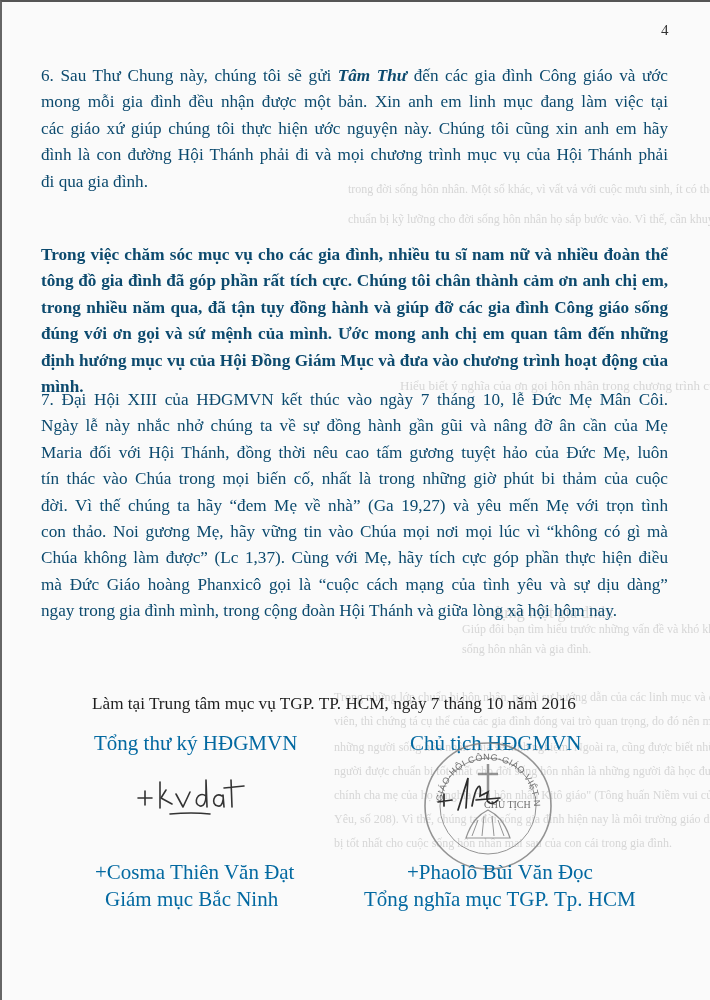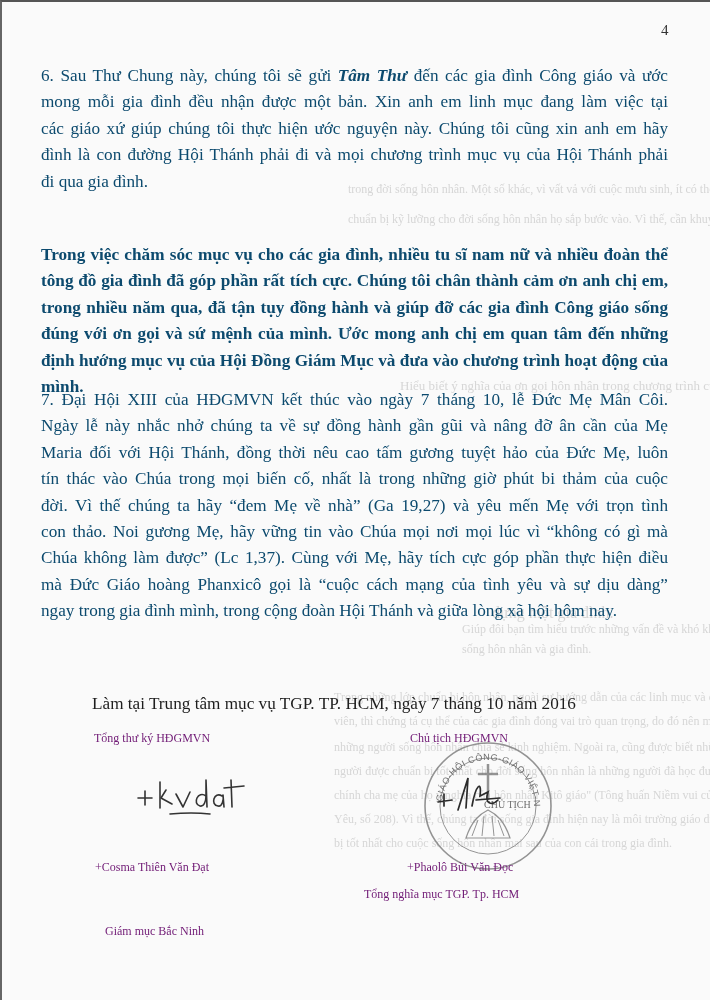--- a/index.html
+++ b/index.html
@@ -28,21 +28,21 @@
     position: absolute; left: 39px; width: 627px;
     font-size: 17.2px; line-height: 26.4px; text-align: justify;
     color: #0c4a6e;
   }
   .para .line { display: block; text-align: justify; text-align-last: justify; white-space: nowrap; }
   .para .line.last { text-align-last: left; }
   .bi { font-weight: bold; font-style: italic; }
   .dateline {
     position: absolute; top: 692px; left: 90px; font-size: 17.2px; color: #1e1e1e; white-space: nowrap;
   }
-  .sig-block { position: absolute; font-size: 12px; color: #701a75; white-space: nowrap; text-align: center; }
+  .sig-block { position: absolute; font-size: 21px; color: #0369a1; white-space: nowrap; text-align: center; }
   .stamp { position: absolute; left: 420px; top: 738px; width: 132px; height: 132px; }
   .handsig { position: absolute; left: 130px; top: 772px; width: 120px; height: 50px; }
 </style>
 </head>
 <body>
 
 <div class="page">
 
   <div class="bleed" style="top:376px;left:398px;font-size:13px;">Hiểu biết ý nghĩa của ơn gọi hôn nhân trong chương trình của Thiên Chúa và</div>
   <div class="bleed" style="top:180px;left:346px;font-size:12px;">trong đời sống hôn nhân. Một số khác, vì vất vả với cuộc mưu sinh, ít có thời gian</div>
@@ -98,21 +98,21 @@
       <path d="M28 8 L28 34"></path>
       <path d="M34 16 L29 24 L40 30"></path>
       <path d="M44 20 L51 33 L58 18"></path>
       <path d="M74 22 C 66 16, 60 30, 68 32 C 72 33, 74 27, 74 22 L74 6 L75 33"></path>
       <path d="M90 22 C 82 17, 78 31, 86 32 C 90 33, 92 26, 91 21 L92 33"></path>
       <path d="M99 6 L100 33 M92 14 L112 12"></path>
       <path d="M38 40 Q 60 38 78 40"></path>
     </g>
   </svg>
   <div class="sig-block" style="top:858px;left:93px;">+Cosma Thiên Văn Đạt</div>
-  <div class="sig-block" style="top:885px;left:103px;margin-top:37px;">Giám mục Bắc Ninh</div>
+  <div class="sig-block" style="top:885px;left:103px;">Giám mục Bắc Ninh</div>
 
   <div class="sig-block" style="top:729px;left:408px;">Chủ tịch HĐGMVN</div>
   <svg class="stamp" viewBox="0 0 132 132">
     <defs>
       <path id="arcTop" d="M 20 66 A 46 46 0 0 1 112 66"></path>
       <path id="arcBot" d="M 22 74 A 44 44 0 0 0 110 74"></path>
     </defs>
     <g stroke="#7a7a7a" fill="none" opacity="0.8">
       <circle cx="66" cy="66" r="63" stroke-width="1.6"></circle>
       <circle cx="66" cy="66" r="48" stroke-width="1"></circle>

